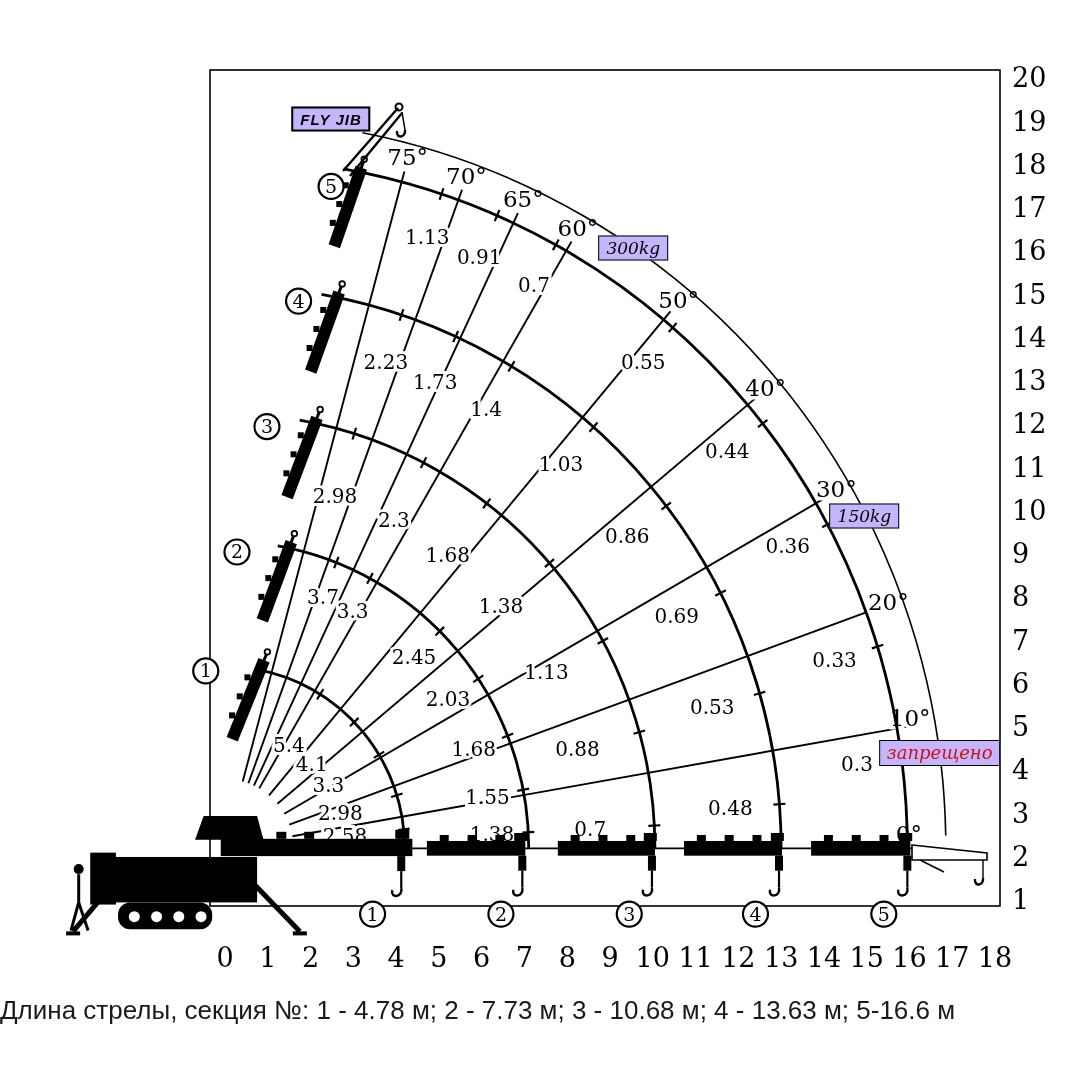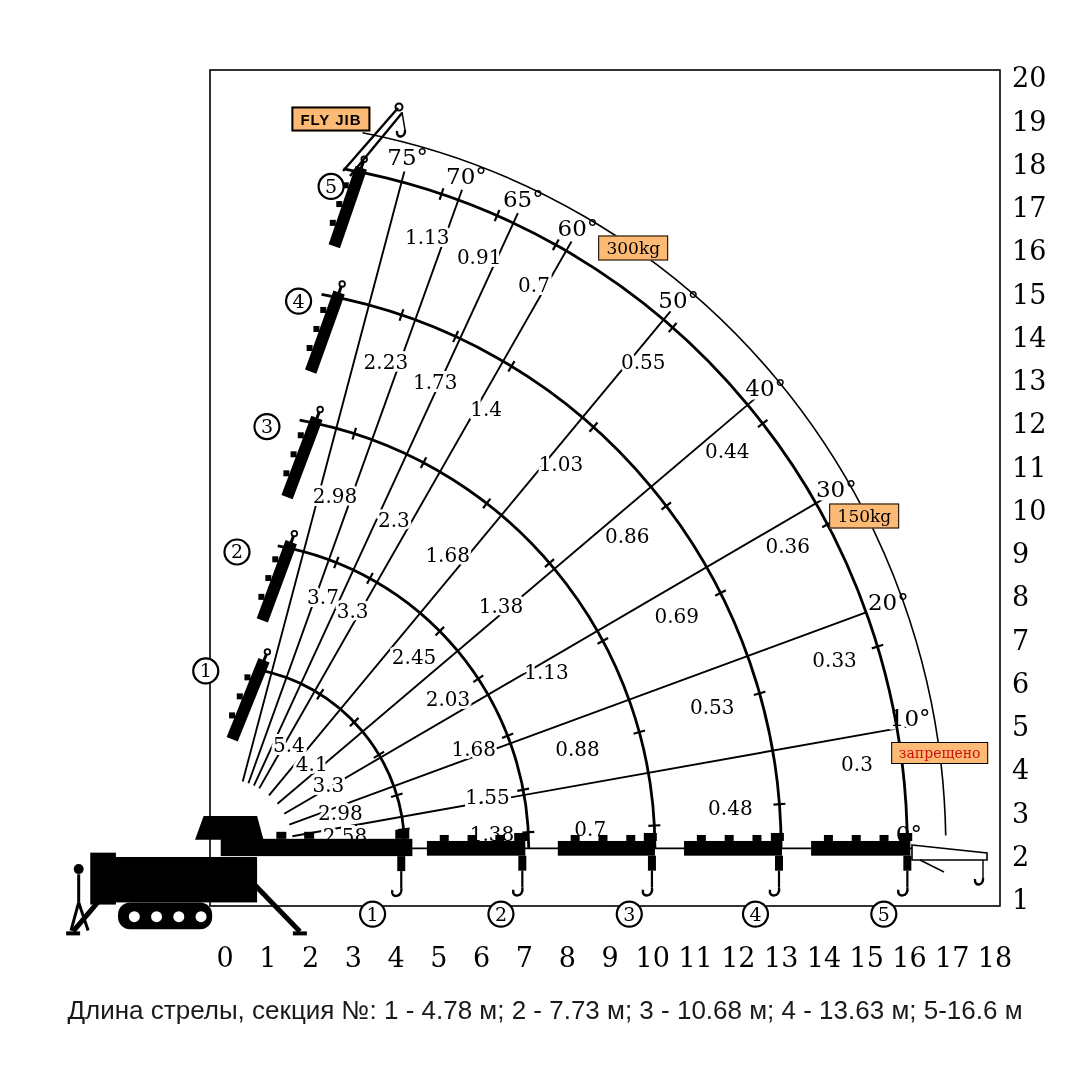--- a/index.html
+++ b/index.html
@@ -11,27 +11,27 @@
   .arc{fill:none;stroke:#000;stroke-width:2.8;}
   .jibarc{fill:none;stroke:#000;stroke-width:1.6;}
   .captick{stroke:#000;stroke-width:2.2;}
   .tick{font-size:27px;}
   .anglab{font-size:23px;paint-order:stroke;stroke:#fff;stroke-width:7;}
   .capval{font-size:20px;paint-order:stroke;stroke:#fff;stroke-width:6;}
   .badgetext{font-size:19px;}
   .thin{stroke:#000;stroke-width:2.4;}
   .hookpath{fill:none;stroke:#000;stroke-width:2.4;}
   .boomicon{stroke:#000;stroke-width:12;stroke-linecap:square;}
-  .box-label{position:absolute;background:#fdba74;border:1.6px solid #000;
+  .box-label{position:absolute;background:#c4b5fd;border:1.6px solid #000;
       font-family:"DejaVu Serif",serif;font-size:17px;line-height:1;
-      padding:3px 7px;white-space:nowrap;transform:translate(-50%,-50%);}
+      padding:3px 7px;white-space:nowrap;transform:translate(-50%,-50%);font-style:italic;}
   #label-flyjib{left:331px;top:119px;border-width:2px;
       font-family:"Liberation Sans",sans-serif;font-weight:bold;font-size:15px;letter-spacing:1px;}
-  #label-forbidden{font-size:14px;}
-  .caption{position:absolute;left:0;right:0;top:995px;text-align:center;
+  #label-forbidden{font-size:18px;}
+  .caption{position:absolute;left:0;right:0;top:995px;text-align:left;
       font-size:26px;color:#1a1a1a;}
 </style>
 </head>
 <body>
 
 <div class="stage">
   <svg id="chart-svg" width="1090" height="1080" viewBox="0 0 1090 1080">
       <rect x="210" y="70" width="790" height="836" class="frame"></rect>
       <text x="225" y="967" class="tick" text-anchor="middle">0</text>
       <text x="267.78" y="967" class="tick" text-anchor="middle">1</text>

